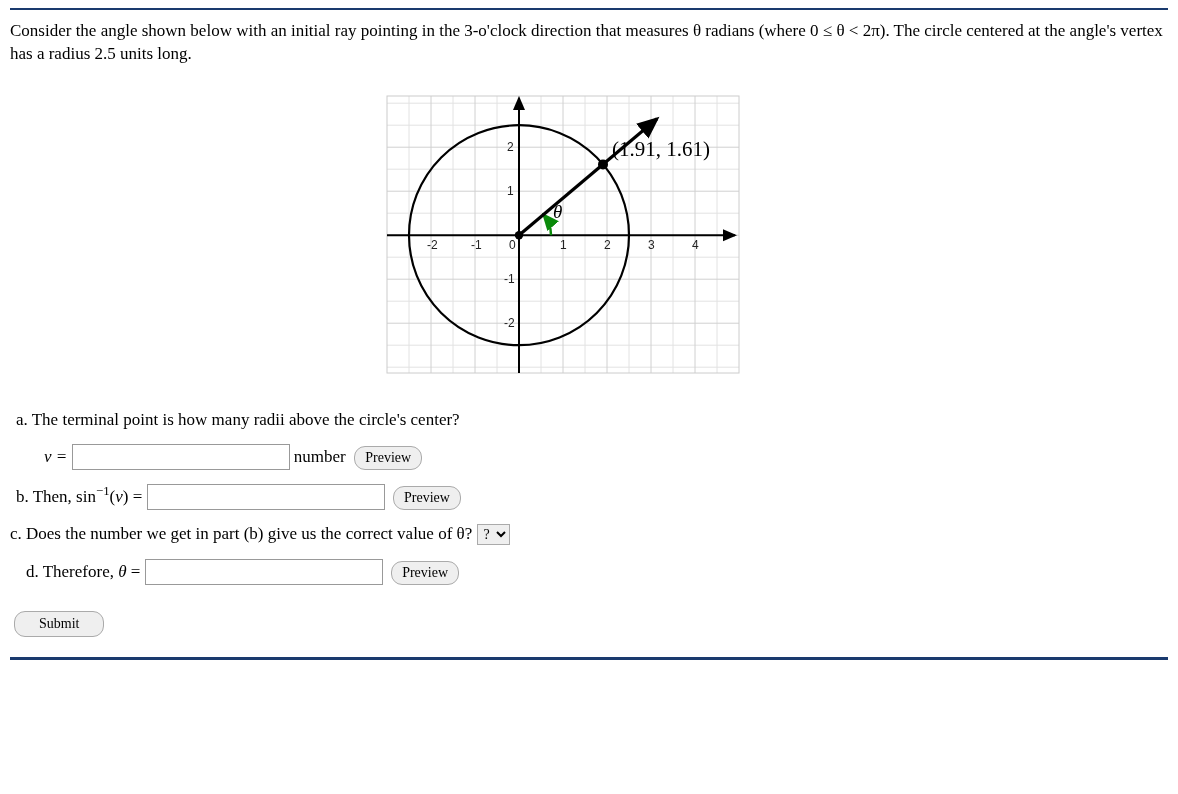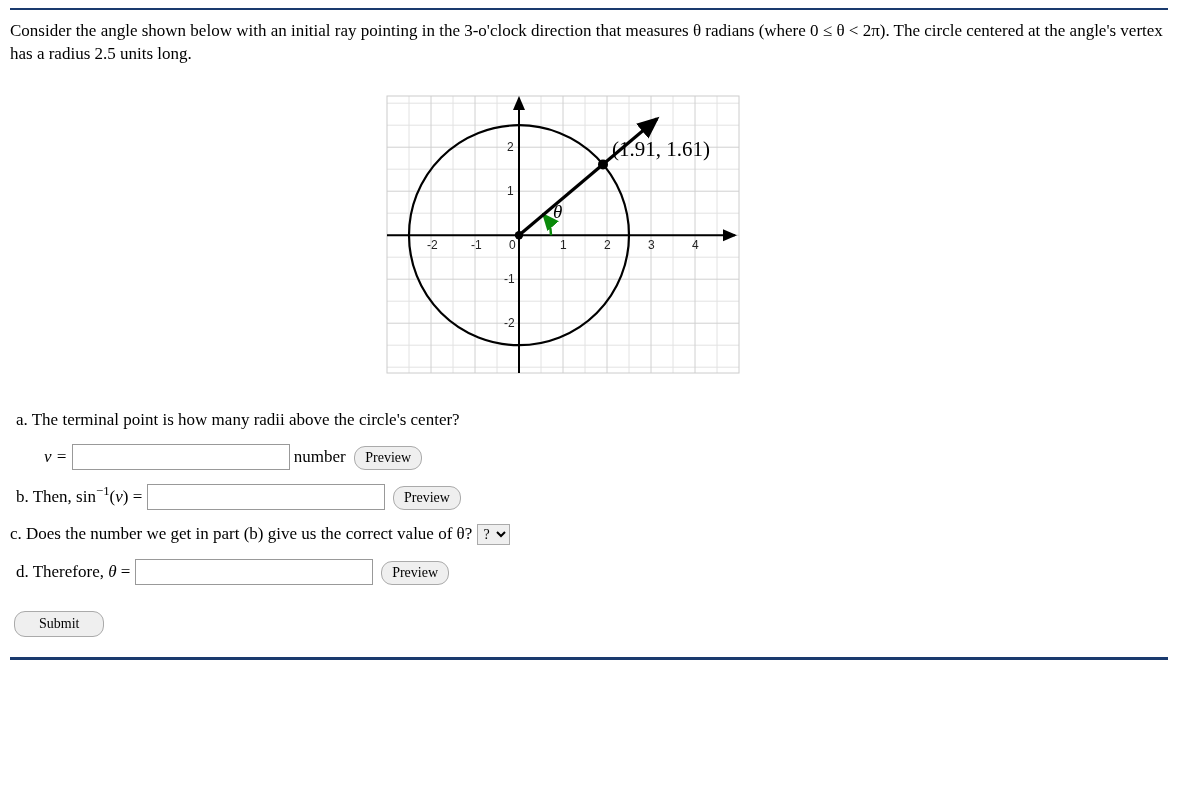--- a/index.html
+++ b/index.html
@@ -159,21 +159,21 @@
   &nbsp;<button class="preview">Preview</button>
 </div>
 
 <div class="qline" style="">
   <span>c. Does the number we get in part (b) give us the correct value of θ?</span>
   <select class="yn">
     <option>?</option>
   </select>
 </div>
 
-<div class="qline" style="margin-left:6px;">
+<div class="qline" style="margin-left:16px;">
   <span>d. Therefore, <span class="ital">θ</span> = </span>
   <input class="answer med" type="text" style="">
   &nbsp;<button class="preview">Preview</button>
 </div>
 
 <div style="margin:26px 0 6px 4px;">
   <button class="submit">Submit</button>
 </div>
 
 <div class="bottom-rule"></div>

